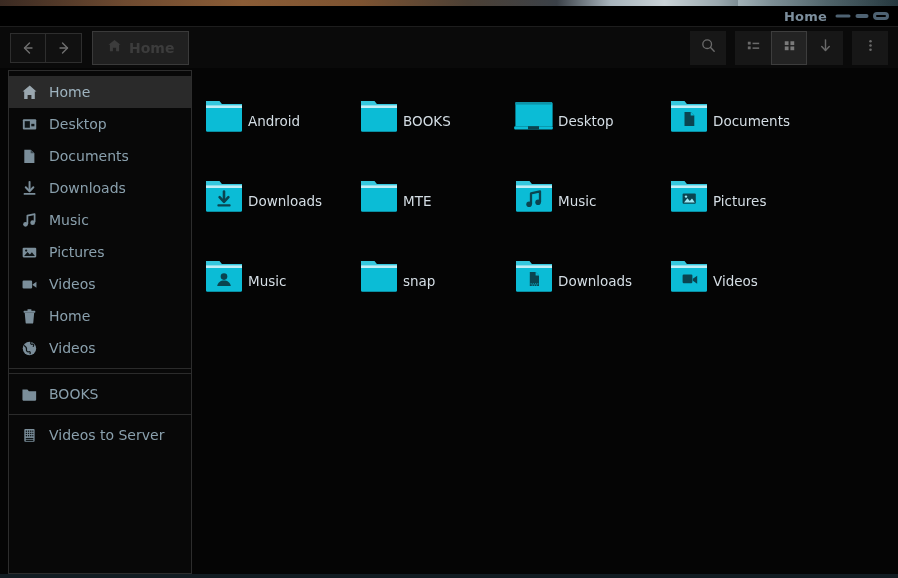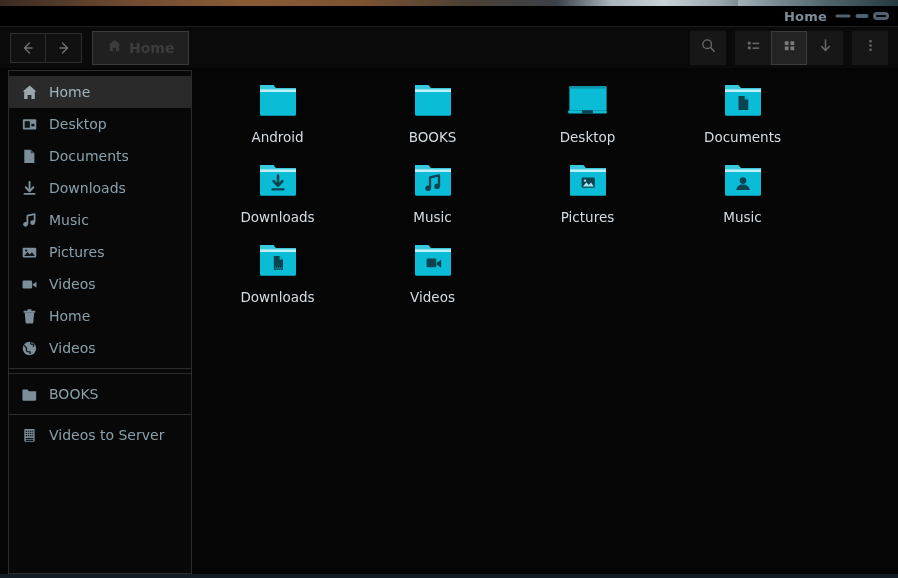--- a/index.html
+++ b/index.html
@@ -110,21 +110,21 @@
     position: absolute; left: 192px; top: 68px;
     width: 706px; height: 508px; background: #050505;
     padding: 8px 0 0 0;
   }
   .grid {
     display: grid;
     grid-template-columns: repeat(4, 155px);
     margin-left: 8px;
   }
   .tile {
-    width: 155px; height: 80px; display: flex; flex-direction: column;
+    width: 155px; height: 80px; display: flex; 
     align-items: center; justify-content: flex-start; cursor: pointer;
     padding-top: 4px;
   }
   .tile-icon { width: 48px; height: 44px; position: relative; }
   .tile-label {
     margin-top: 5px; font-size: 13.5px; color: #d5dee5;
     white-space: nowrap; text-align: center;
   }
 
   
@@ -413,20 +413,28 @@
               <path d="M19.6 21.2l4.4 4.6 4.4-4.6" fill="none" stroke="#0a4450" stroke-width="2.6" stroke-linejoin="round" stroke-linecap="round"></path>
               <rect x="17.4" y="28.2" width="13.2" height="2.4" rx="0.8" fill="#0a4450"></rect>
             </svg></div>
           <div class="tile-label">Downloads</div>
         </div>
         <div class="tile">
           <div class="tile-icon"><svg width="48" height="44" viewBox="0 0 48 44">
               <path d="M6 5h13.5l2.4 3.1H42v3.2H6z" fill="#36c8de"></path>
               <rect x="6" y="9.4" width="36" height="2.6" fill="#bfeef6"></rect>
               <path d="M6 12h36v22.4a1.4 1.4 0 0 1-1.4 1.4H7.4A1.4 1.4 0 0 1 6 34.4z" fill="#0bbcd6"></path>
+            </svg></div>
+          <div class="tile-label">MTE</div>
+        </div>
+        <div class="tile">
+          <div class="tile-icon"><svg width="48" height="44" viewBox="0 0 48 44">
+              <path d="M6 5h13.5l2.4 3.1H42v3.2H6z" fill="#36c8de"></path>
+              <rect x="6" y="9.4" width="36" height="2.6" fill="#bfeef6"></rect>
+              <path d="M6 12h36v22.4a1.4 1.4 0 0 1-1.4 1.4H7.4A1.4 1.4 0 0 1 6 34.4z" fill="#0bbcd6"></path>
               <path d="M21 28V17.4l9-2V26" fill="none" stroke="#0a4450" stroke-width="2.3" stroke-linejoin="round"></path>
               <circle cx="19.1" cy="28.2" r="2.8" fill="#0a4450"></circle>
               <circle cx="28.1" cy="26.2" r="2.8" fill="#0a4450"></circle>
             </svg></div>
           <div class="tile-label">Music</div>
         </div>
         <div class="tile">
           <div class="tile-icon"><svg width="48" height="44" viewBox="0 0 48 44">
               <path d="M6 5h13.5l2.4 3.1H42v3.2H6z" fill="#36c8de"></path>
               <rect x="6" y="9.4" width="36" height="2.6" fill="#bfeef6"></rect>
@@ -439,20 +447,28 @@
         </div>
         <div class="tile">
           <div class="tile-icon"><svg width="48" height="44" viewBox="0 0 48 44">
               <path d="M6 5h13.5l2.4 3.1H42v3.2H6z" fill="#36c8de"></path>
               <rect x="6" y="9.4" width="36" height="2.6" fill="#bfeef6"></rect>
               <path d="M6 12h36v22.4a1.4 1.4 0 0 1-1.4 1.4H7.4A1.4 1.4 0 0 1 6 34.4z" fill="#0bbcd6"></path>
               <circle cx="24" cy="20.6" r="3.3" fill="#0a4450"></circle>
               <path d="M17.2 30c.5-3.7 3.3-5.6 6.8-5.6s6.3 1.9 6.8 5.6z" fill="#0a4450"></path>
             </svg></div>
           <div class="tile-label">Music</div>
+        </div>
+        <div class="tile">
+          <div class="tile-icon"><svg width="48" height="44" viewBox="0 0 48 44">
+              <path d="M6 5h13.5l2.4 3.1H42v3.2H6z" fill="#36c8de"></path>
+              <rect x="6" y="9.4" width="36" height="2.6" fill="#bfeef6"></rect>
+              <path d="M6 12h36v22.4a1.4 1.4 0 0 1-1.4 1.4H7.4A1.4 1.4 0 0 1 6 34.4z" fill="#0bbcd6"></path>
+            </svg></div>
+          <div class="tile-label">snap</div>
         </div>
         <div class="tile">
           <div class="tile-icon"><svg width="48" height="44" viewBox="0 0 48 44">
               <path d="M6 5h13.5l2.4 3.1H42v3.2H6z" fill="#36c8de"></path>
               <rect x="6" y="9.4" width="36" height="2.6" fill="#bfeef6"></rect>
               <path d="M6 12h36v22.4a1.4 1.4 0 0 1-1.4 1.4H7.4A1.4 1.4 0 0 1 6 34.4z" fill="#0bbcd6"></path>
               <path d="M19.8 16h5.8l3.4 3.4V30h-9.2z" fill="#0a4450"></path>
               <path d="M25.6 16v3.4h3.4z" fill="#0bbcd6"></path>
               <g fill="#0bbcd6" opacity="0.85">
                 <rect x="20.6" y="27.3" width="1.1" height="1.1"></rect>

